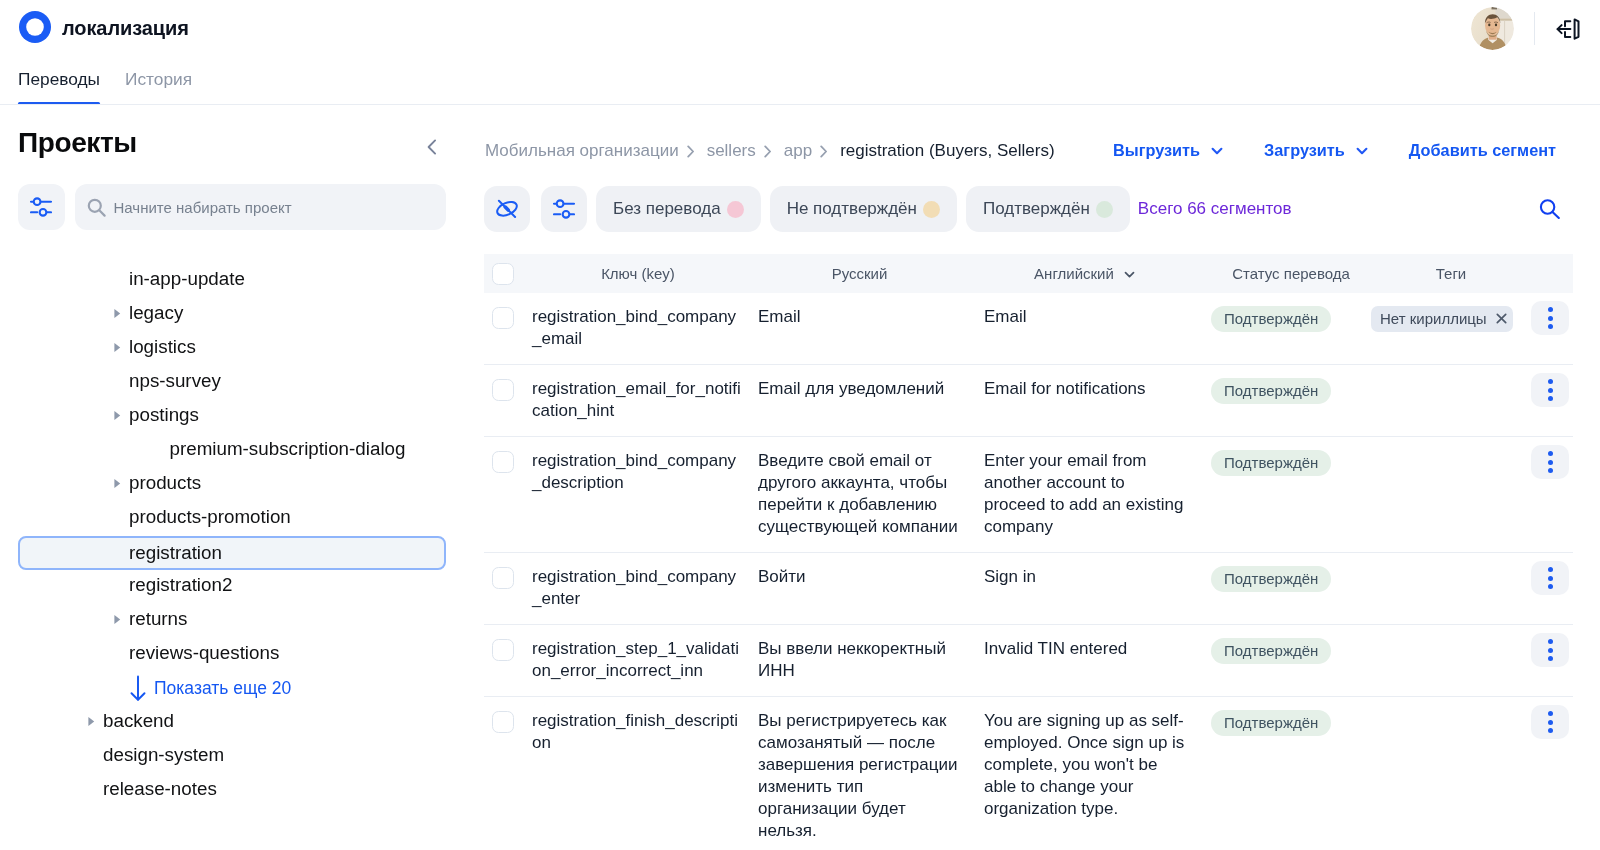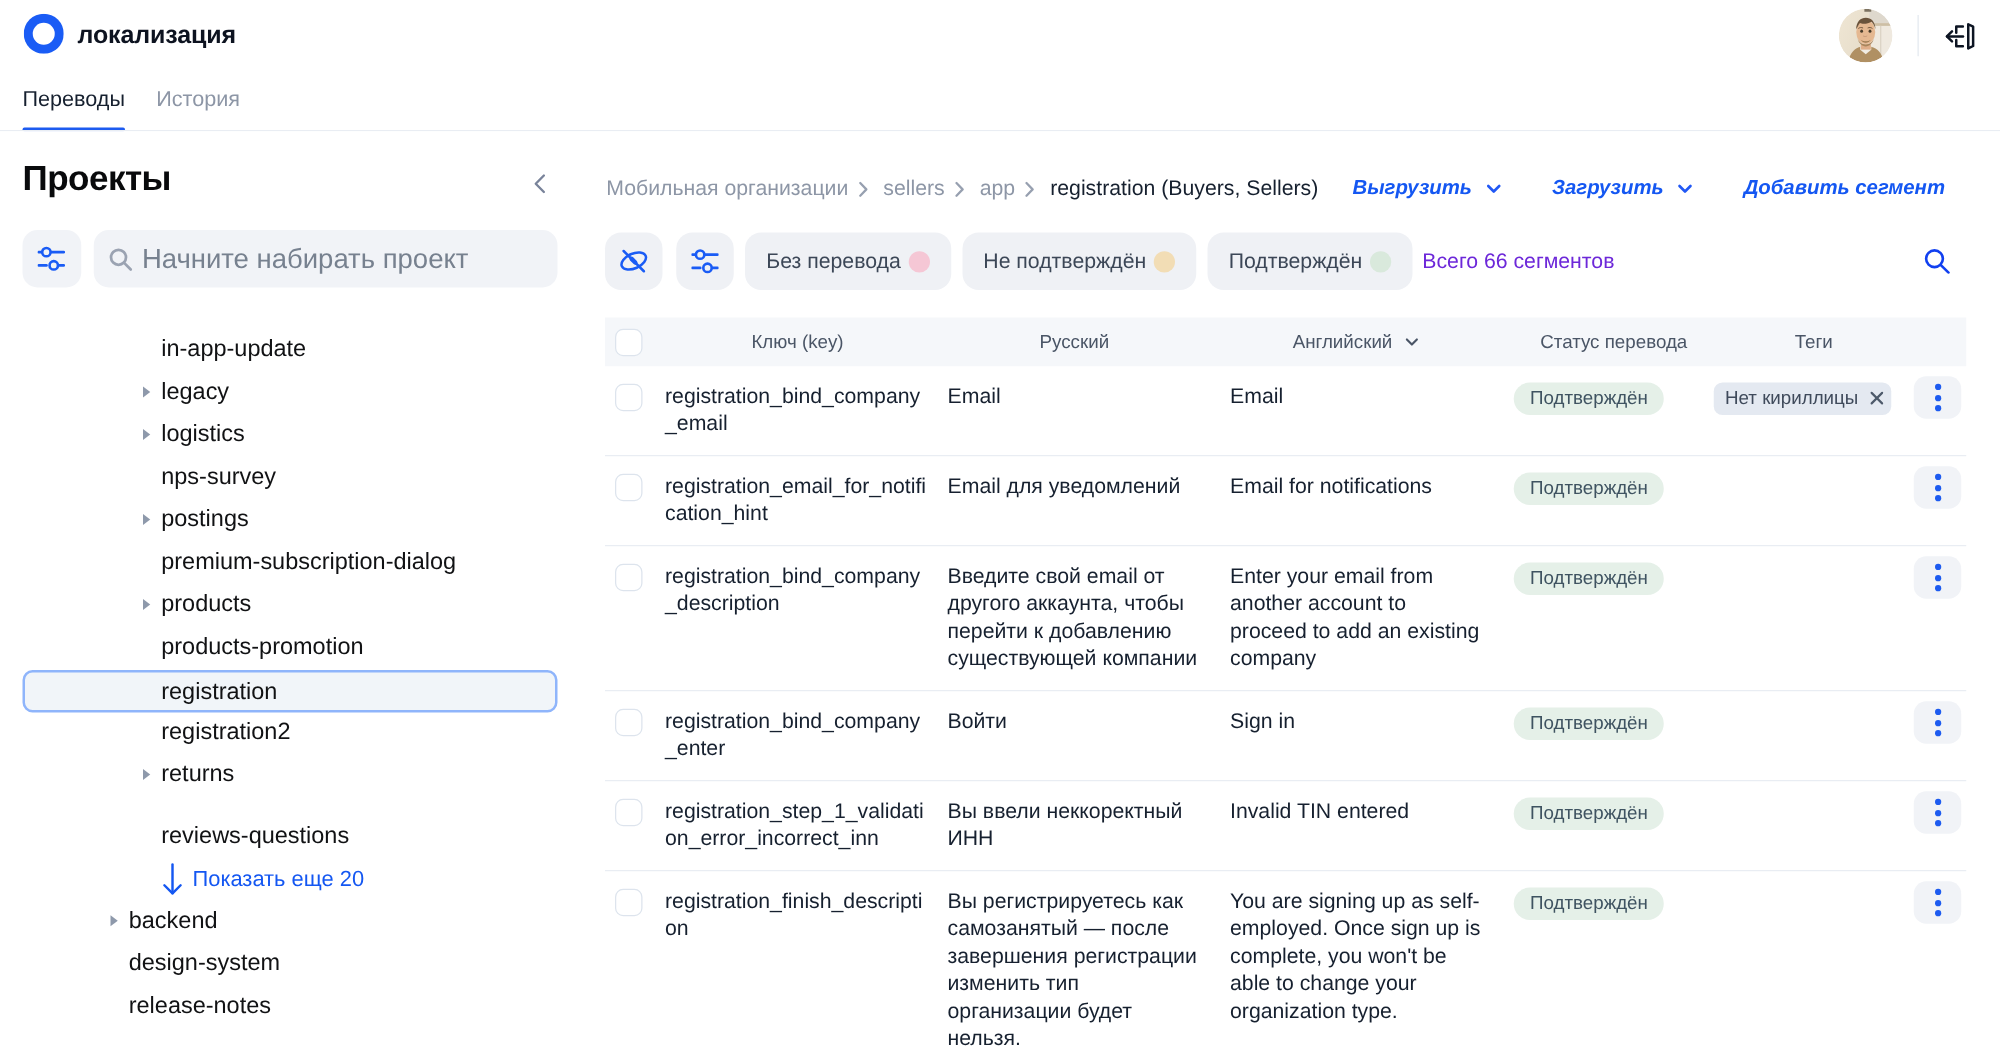--- a/index.html
+++ b/index.html
@@ -31,37 +31,37 @@
   .tab.active::after { content:""; position:absolute; left:0; right:0; bottom:-1px; height:3.5px; background:#1d5bf0; border-radius:2px; }
   .topbar-rule { position:absolute; left:0; top:104px; width:1600px; height:1px; background:#e9edf3; }
 
   
   .sidebar { position:absolute; left:0; top:105px; width:470px; height:745px; background:#fff; }
   .side-title { position:absolute; left:18px; top:22px; font-size:28px; font-weight:700; letter-spacing:-0.4px; color:#090a0c; }
   .collapse-btn { position:absolute; right:28px; top:32px; width:20px; height:20px; display:flex; align-items:center; justify-content:center; cursor:pointer; }
 
   .side-filter-btn { position:absolute; left:18px; top:79px; width:46.5px; height:46px; border-radius:12px; background:#f1f3f7; display:flex; align-items:center; justify-content:center; cursor:pointer; }
   .side-search { position:absolute; left:74.5px; top:79px; width:371px; height:46px; border-radius:12px; background:#f1f3f7; display:flex; align-items:center; padding:0 12px; gap:8px; cursor:text; }
-  .side-search input { border:0; background:transparent; outline:none; font-family:inherit; font-size:22px; color:#0369a1; width:100%; padding:0; }
+  .side-search input { border:0; background:transparent; outline:none; font-family:inherit; font-size:15px; color:#0369a1; width:100%; padding:0; }
   .side-search input::placeholder { color:#77818f; opacity:1; }
 
   .tree { position:absolute; left:0; top:157px; width:470px; height:590px; overflow:hidden; }
   .tnode { position:relative; height:34px; display:flex; align-items:center; font-size:18.8px; color:#111214; cursor:pointer; border-radius:9px; }
   .tnode .caret { position:absolute; width:10px; height:12px; display:flex; align-items:center; justify-content:center; }
   .tnode.selected { background:#f1f5f9; border:2px solid #8fb5fb; border-radius:8px; position:relative; top:2px; }
   .showmore { display:flex; align-items:center; gap:7px; color:#1457f2; font-size:17.5px; height:34px; cursor:pointer; position:relative; top:1px; }
 
   
   .main { position:absolute; left:470px; top:105px; width:1130px; height:745px; background:#fff; }
 
   .crumbs { position:absolute; left:15px; top:36px; display:flex; align-items:center; font-size:17px; }
   .crumb { color:#8d96a6; cursor:pointer; white-space:nowrap; }
   .crumb.last { color:#16202f; cursor:default; }
   .crumb-sep { margin:0 12px 0 8px; display:flex; align-items:center; }
-  .actions { position:absolute; right:44px; top:36px; display:flex; align-items:flex-start;font-style:italic; }
+  .actions { position:absolute; right:44px; top:36px; display:flex; align-items:flex-start; }
   .act { color:#1457f2; font-size:16.3px; font-weight:700; display:flex; align-items:center; gap:9px; cursor:pointer; white-space:nowrap; }
   .act + .act { margin-left:39px; }
 
   .toolbar { position:absolute; left:14px; top:81px; right:0; display:flex; align-items:center; }
   .tool-btn { width:46px; height:46px; border-radius:13px; background:#eff1f5; display:flex; align-items:center; justify-content:center; cursor:pointer; }
   .tool-btn + .tool-btn { margin-left:11px; }
   .pill:first-of-type { margin-left:11px; }
   .pill { height:46px; border-radius:13px; background:#eff1f5; display:flex; align-items:center; gap:6px; padding:0 17px; font-size:17px; color:#3c4757; cursor:pointer; margin-left:9px; }
   .dot { width:17px; height:17px; border-radius:50%; flex:none; }
   .total { margin-left:8px; font-size:17px; color:#6d28d9; white-space:nowrap; }
@@ -210,21 +210,21 @@
           <span class="tlabel">nps-survey</span>
         </div>
         <div class="tnode" style="margin-left: 18px; padding-left: 111px; margin-right: 24px;">
           <span class="caret" style="left: 94px;">
             <svg width="9" height="11" viewBox="0 0 9 11">
               <path d="M1.4 1.1 7.2 5.5l-5.8 4.4z" fill="#8e99ab"></path>
             </svg>
           </span>
           <span class="tlabel">postings</span>
         </div>
-        <div class="tnode" style="margin-left: 18px; padding-left: 111px; margin-right: 24px;">
+        <div class="tnode" style="margin-left: 18px; padding-left: 111px; margin-right: 24px; justify-content: center;">
           <span class="tlabel">premium-subscription-dialog</span>
         </div>
         <div class="tnode" style="margin-left: 18px; padding-left: 111px; margin-right: 24px;">
           <span class="caret" style="left: 94px;">
             <svg width="9" height="11" viewBox="0 0 9 11">
               <path d="M1.4 1.1 7.2 5.5l-5.8 4.4z" fill="#8e99ab"></path>
             </svg>
           </span>
           <span class="tlabel">products</span>
         </div>
@@ -238,21 +238,21 @@
           <span class="tlabel">registration2</span>
         </div>
         <div class="tnode" style="margin-left: 18px; padding-left: 111px; margin-right: 24px;">
           <span class="caret" style="left: 94px;">
             <svg width="9" height="11" viewBox="0 0 9 11">
               <path d="M1.4 1.1 7.2 5.5l-5.8 4.4z" fill="#8e99ab"></path>
             </svg>
           </span>
           <span class="tlabel">returns</span>
         </div>
-        <div class="tnode" style="margin-left: 18px; padding-left: 111px; margin-right: 24px; margin-top: 15px;">
+        <div class="tnode" style="margin-left: 18px; padding-left: 111px; margin-right: 24px;">
           <span class="tlabel">reviews-questions</span>
         </div>
         <div class="showmore" style="padding-left: 129px;">
           <span style="display:flex">
             <svg width="18" height="29" viewBox="0 0 18 29" fill="none" stroke="#1457f2" stroke-width="1.95" stroke-linecap="round" stroke-linejoin="round">
               <path d="M9 2.5v23"></path>
               <path d="M2.5 19.2 9 25.7l6.5-6.5"></path>
             </svg>
           </span>
           <span>Показать еще 20</span>

